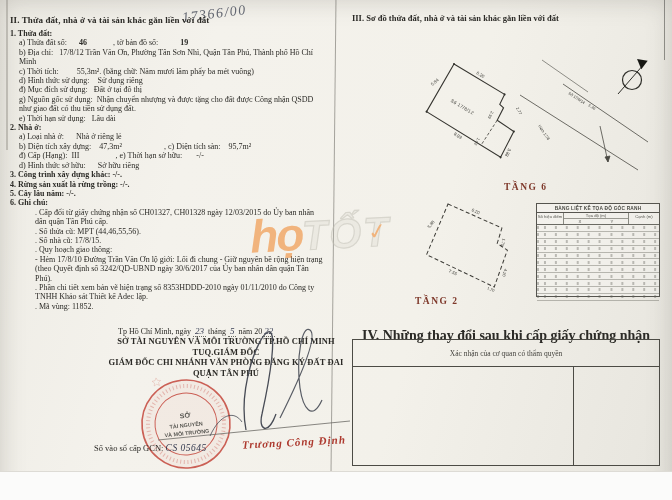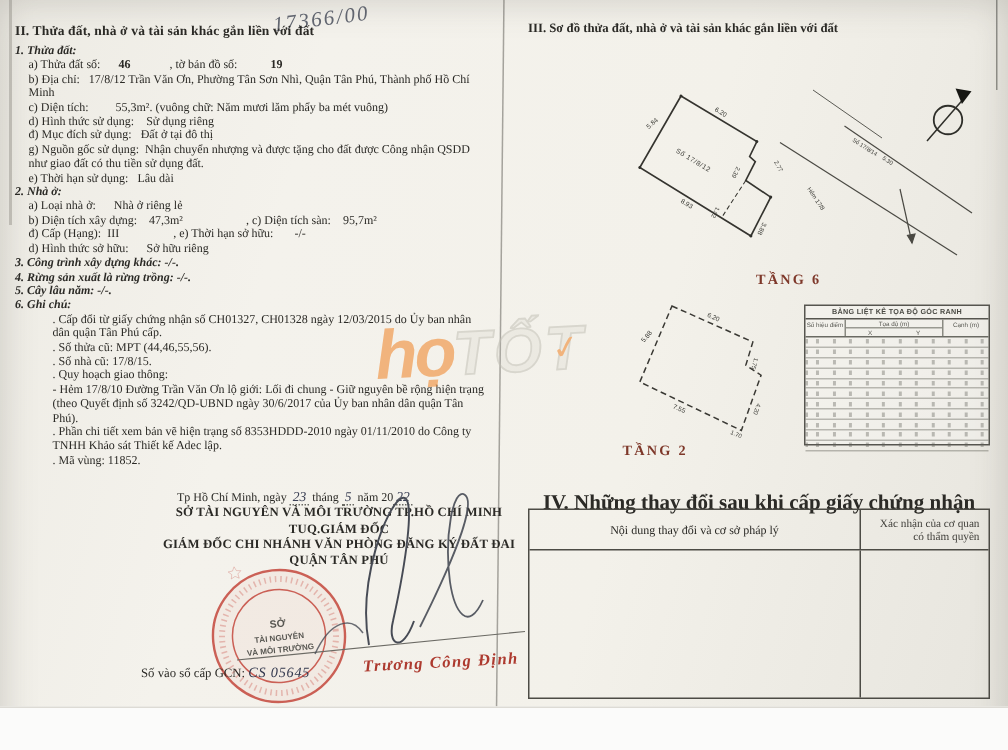--- a/index.html
+++ b/index.html
@@ -9,21 +9,21 @@
   .paper-shadow{position:absolute;inset:0;box-shadow:inset 0 0 24px rgba(90,88,80,.25);pointer-events:none;}
   
   .fold{position:absolute;left:333px;top:0;width:1px;height:471px;background:rgba(85,84,78,.5);transform:rotate(.6deg);}
   .edge-right{position:absolute;left:664px;top:0;width:1px;height:60px;background:rgba(70,70,66,.55);}
   .edge-left{position:absolute;left:6px;top:0;width:2px;height:150px;background:rgba(120,118,110,.35);}
 
   
   .leftcol{position:absolute;left:10px;top:15px;width:314px;}
   .t2{font-size:9px;font-weight:bold;margin-bottom:4px;letter-spacing:.1px;}
   .line{font-size:8px;line-height:9.4px;white-space:pre-wrap;}
-  .h{font-weight:bold;font-style:italic;}
+  .h{font-weight:bold;}
   .item{padding-left:9px;}
   .note{padding-left:5px;margin-left:20px;}
   .hwref{position:absolute;left:182px;top:6px;font-size:14px;font-style:italic;color:#4a4f5c;
          transform:rotate(-7deg);letter-spacing:1.5px;opacity:.85;}
   .dateline{position:absolute;left:118px;top:326px;font-size:8px;white-space:pre;}
   .hw{font-style:italic;color:#3c4156;font-size:9px;padding:0 2px;}
   .dotted{border-bottom:1px dotted #6a6a64;}
   .auth{position:absolute;left:40px;top:336px;width:372px;text-align:center;font-weight:bold;
         font-size:8.5px;line-height:10.5px;letter-spacing:.1px;}
   .signer{position:absolute;left:242px;top:436px;color:#ad3a2f;font-style:italic;font-weight:bold;
@@ -90,21 +90,21 @@
   <div class="edge-right"></div>
   <div class="edge-left"></div>
 
   <div class="hwref">17366/00</div>
 
   <div class="leftcol">
     <div class="t2">II. Thửa đất, nhà ở và tài sản khác gắn liền với đất</div>
     <div class="line h">1. Thửa đất:</div>
     <div class="line item"><span>a) Thửa đất số:      </span><b>46</b><span>             , tờ bản đồ số:           </span><b>19</b></div>
     <div class="line item">b) Địa chỉ:   17/8/12 Trần Văn Ơn, Phường Tân Sơn Nhì, Quận Tân Phú, Thành phố Hồ Chí Minh</div>
-    <div class="line item">c) Diện tích:         55,3m². (vuông chữ: Năm mươi lăm phẩy ba mét vuông)</div>
+    <div class="line item">c) Thời tích:         55,3m². (bằng chữ: Năm mươi lăm phẩy ba mét vuông)</div>
     <div class="line item">d) Hình thức sử dụng:    Sử dụng riêng</div>
     <div class="line item">đ) Mục đích sử dụng:   Đất ở tại đô thị</div>
     <div class="line item">g) Nguồn gốc sử dụng:  Nhận chuyển nhượng và được tặng cho đất được Công nhận QSDD như giao đất có thu tiền sử dụng đất.</div>
     <div class="line item">e) Thời hạn sử dụng:   Lâu dài</div>
     <div class="line h">2. Nhà ở:</div>
     <div class="line item">a) Loại nhà ở:      Nhà ở riêng lẻ</div>
     <div class="line item">b) Diện tích xây dựng:    47,3m²                     , c) Diện tích sàn:    95,7m²</div>
     <div class="line item">đ) Cấp (Hạng):  III                  , e) Thời hạn sở hữu:       -/-</div>
     <div class="line item">d) Hình thức sở hữu:      Sở hữu riêng</div>
     <div class="line h">3. Công trình xây dựng khác: -/-.</div>
@@ -236,21 +236,20 @@
     <div class="crow"></div>
     <div class="crow"></div>
     <div class="crow"></div>
     <div class="crow"></div>
     <div class="crow"></div>
   </div>
 
   <div class="s4title">IV. Những thay đổi sau khi cấp giấy chứng nhận</div>
   <div class="s4table">
     <div class="s4head">
-      <div class="s4c1">Nội dung thay đổi và cơ sở pháp lý</div>
       <div class="s4c2">Xác nhận của cơ quan có thẩm quyền</div>
     </div>
     <div class="s4body">
       <div class="s4b1"></div>
     </div>
   </div>
 
   <div class="wm">
     <span class="wm1">họ</span><span class="wm2">TỐT</span>
     <span class="wmtick">✓</span>

